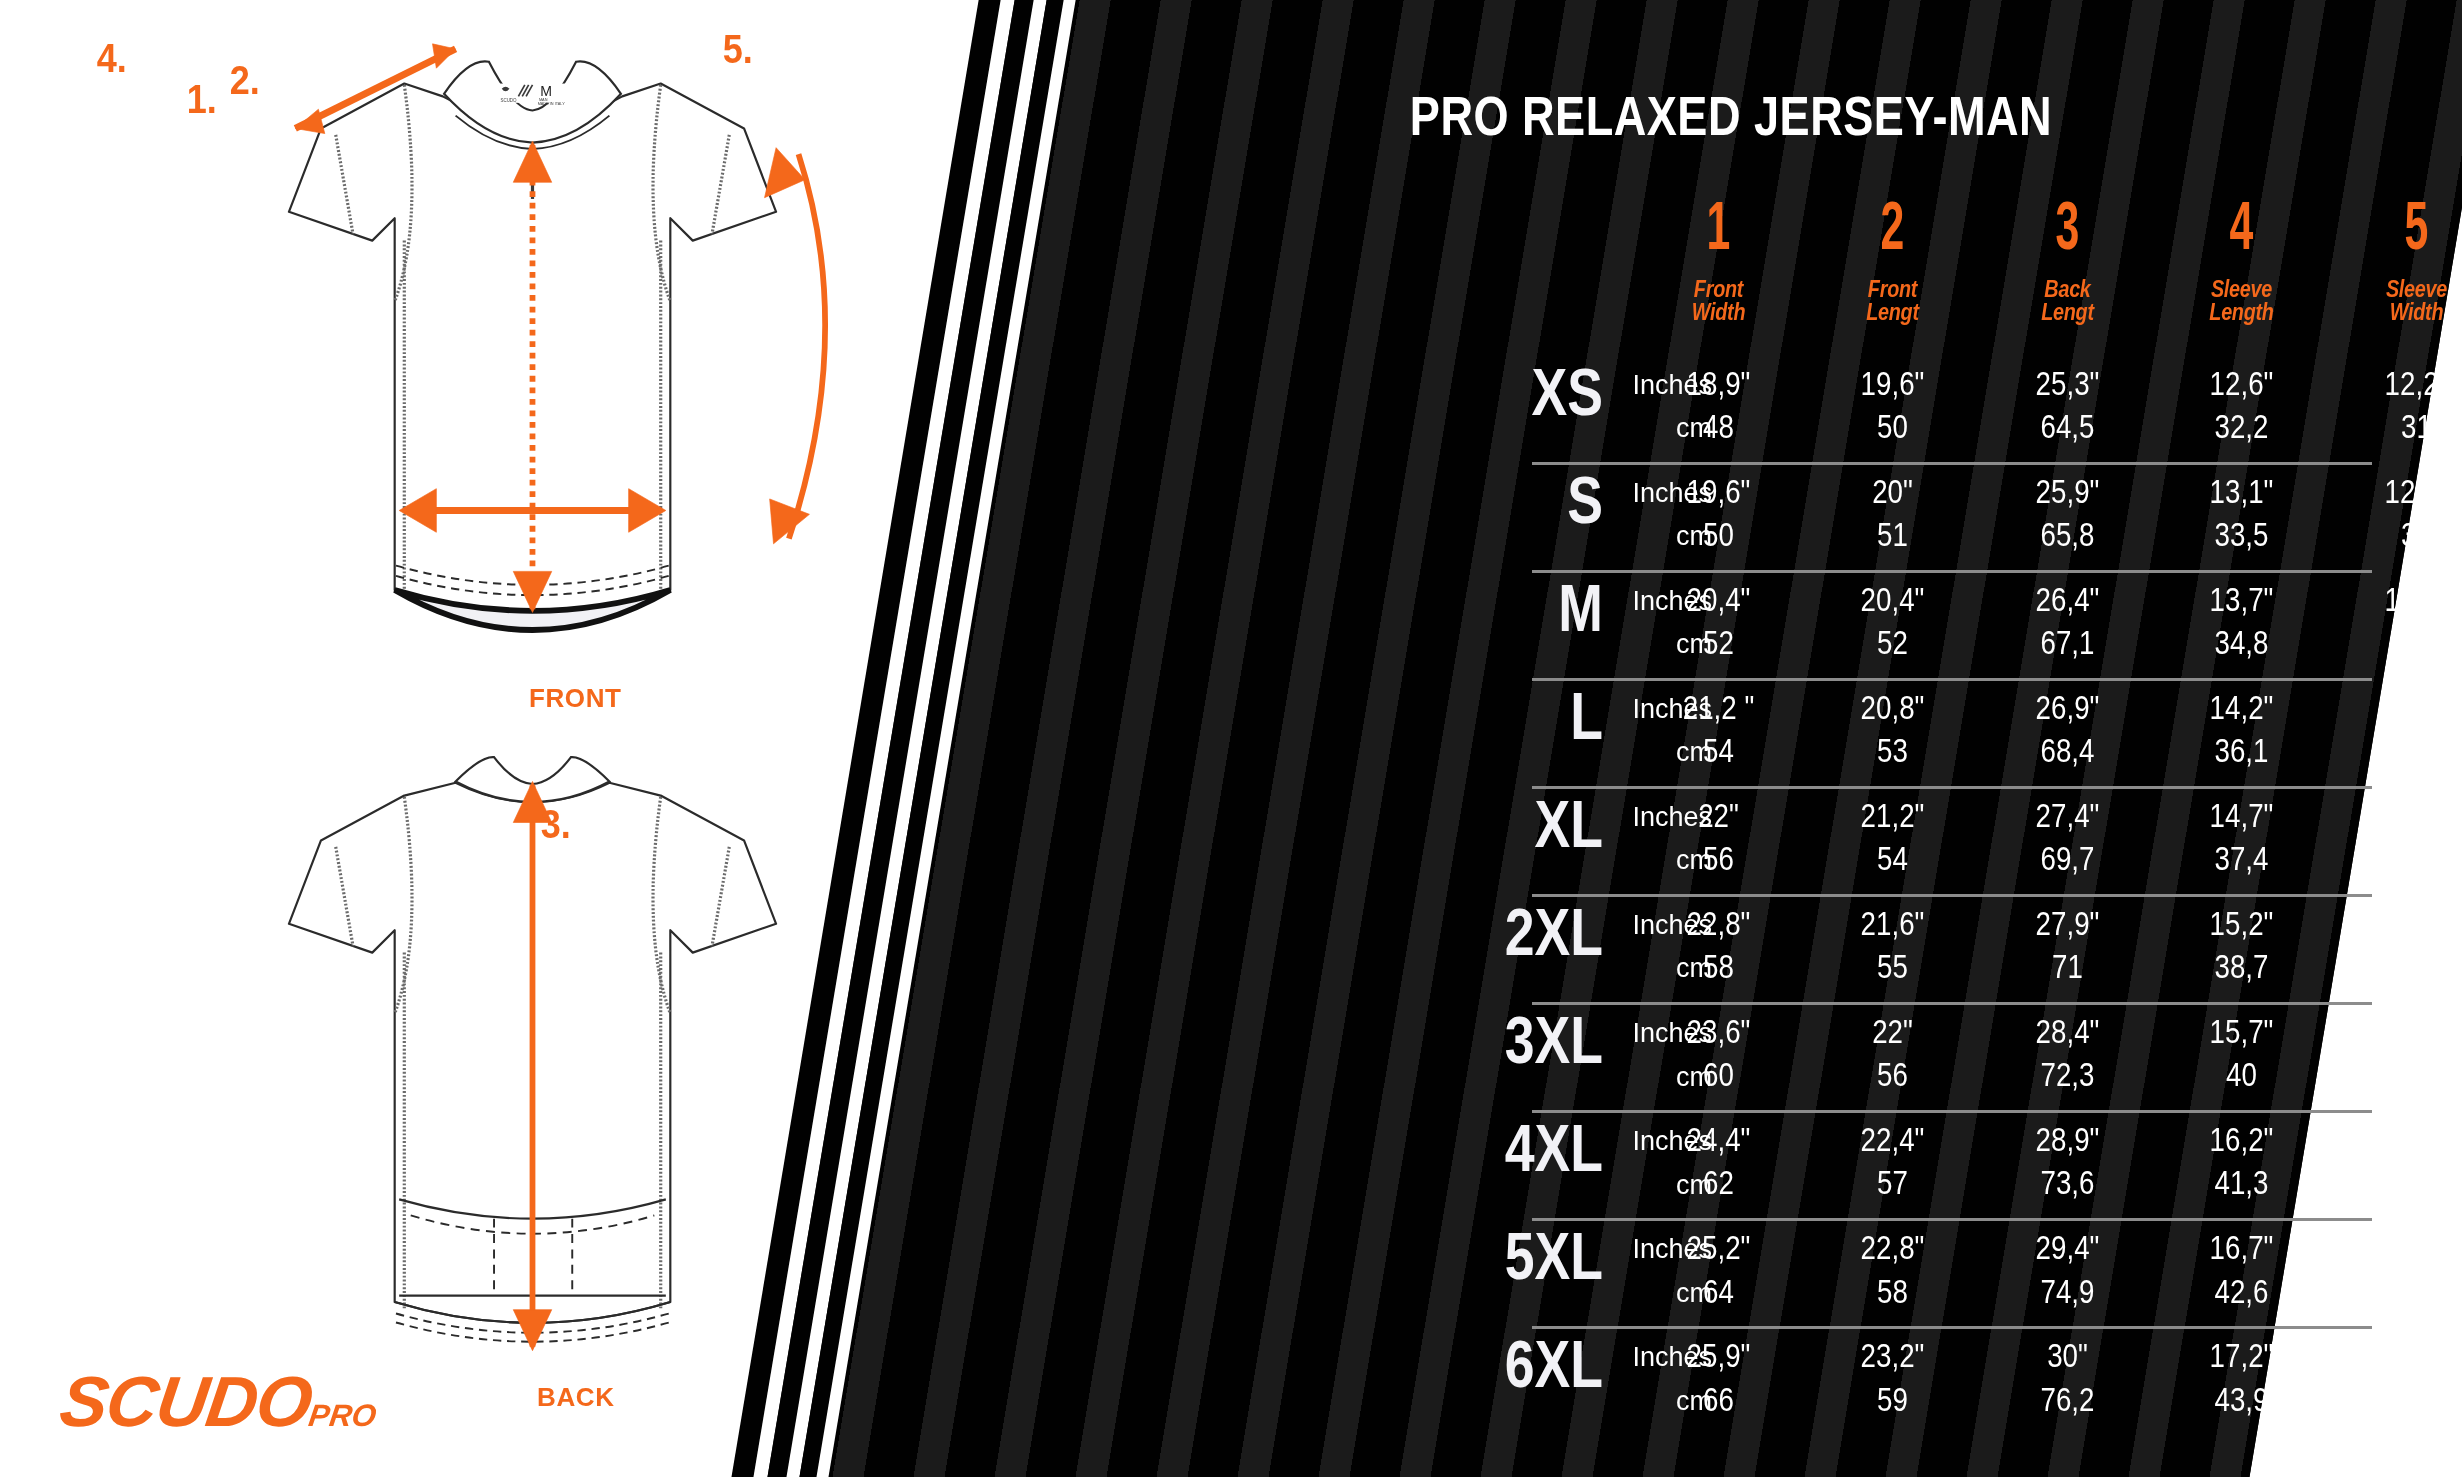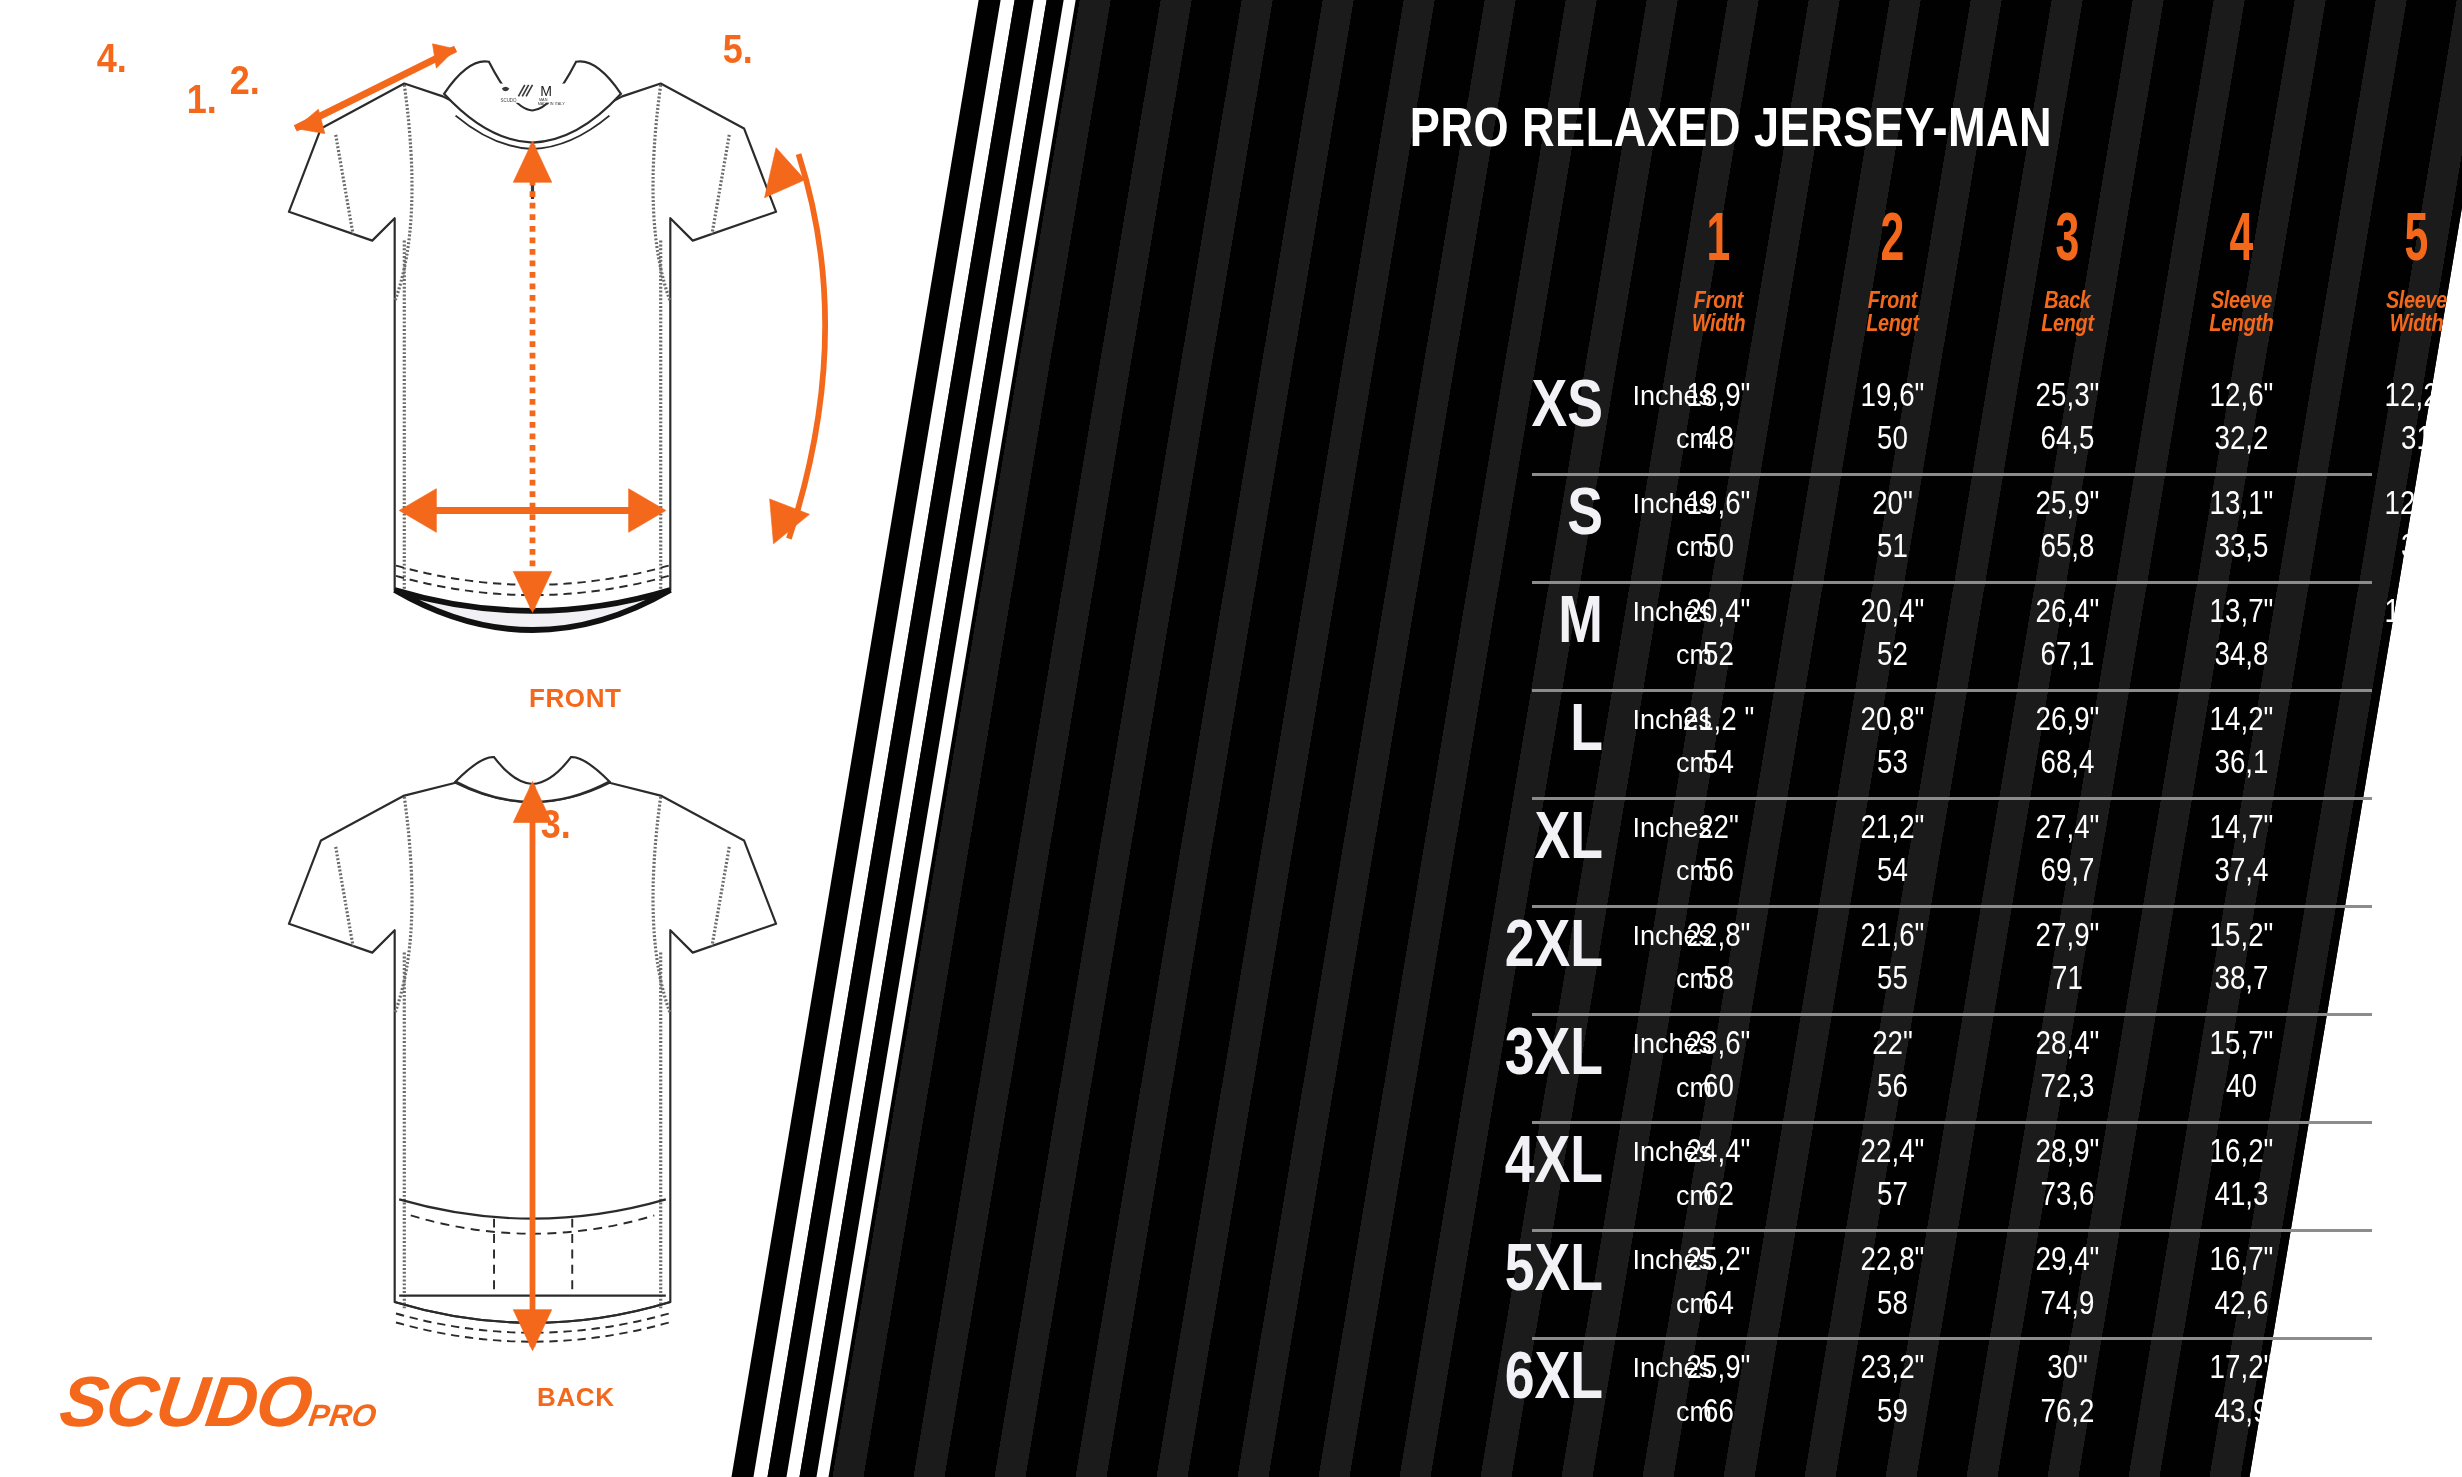--- a/index.html
+++ b/index.html
@@ -30,21 +30,21 @@
     position:absolute; top:-38px; height:1558px; background:#010101;
     transform:skewX(-9.5deg); transform-origin:top left;
   }
   .divider-white{
     position:absolute; top:-38px; height:1558px; background:#ffffff;
     transform:skewX(-9.5deg); transform-origin:top left;
   }
 
   
   #table-area{
-    position:absolute; left:1000px; top:12px; width:1462px; height:1429px;
+    position:absolute; left:1000px; top:1px; width:1462px; height:1429px;
   }
 
   #chart-title{
     position:absolute; left:0; top:83px; width:1462px;
     text-align:center; color:#ffffff;
     font-size:55px; font-weight:bold; letter-spacing:0.6px;
     font-family:"Liberation Sans",sans-serif;
     transform:scaleX(0.82);
     white-space:nowrap;
   }

